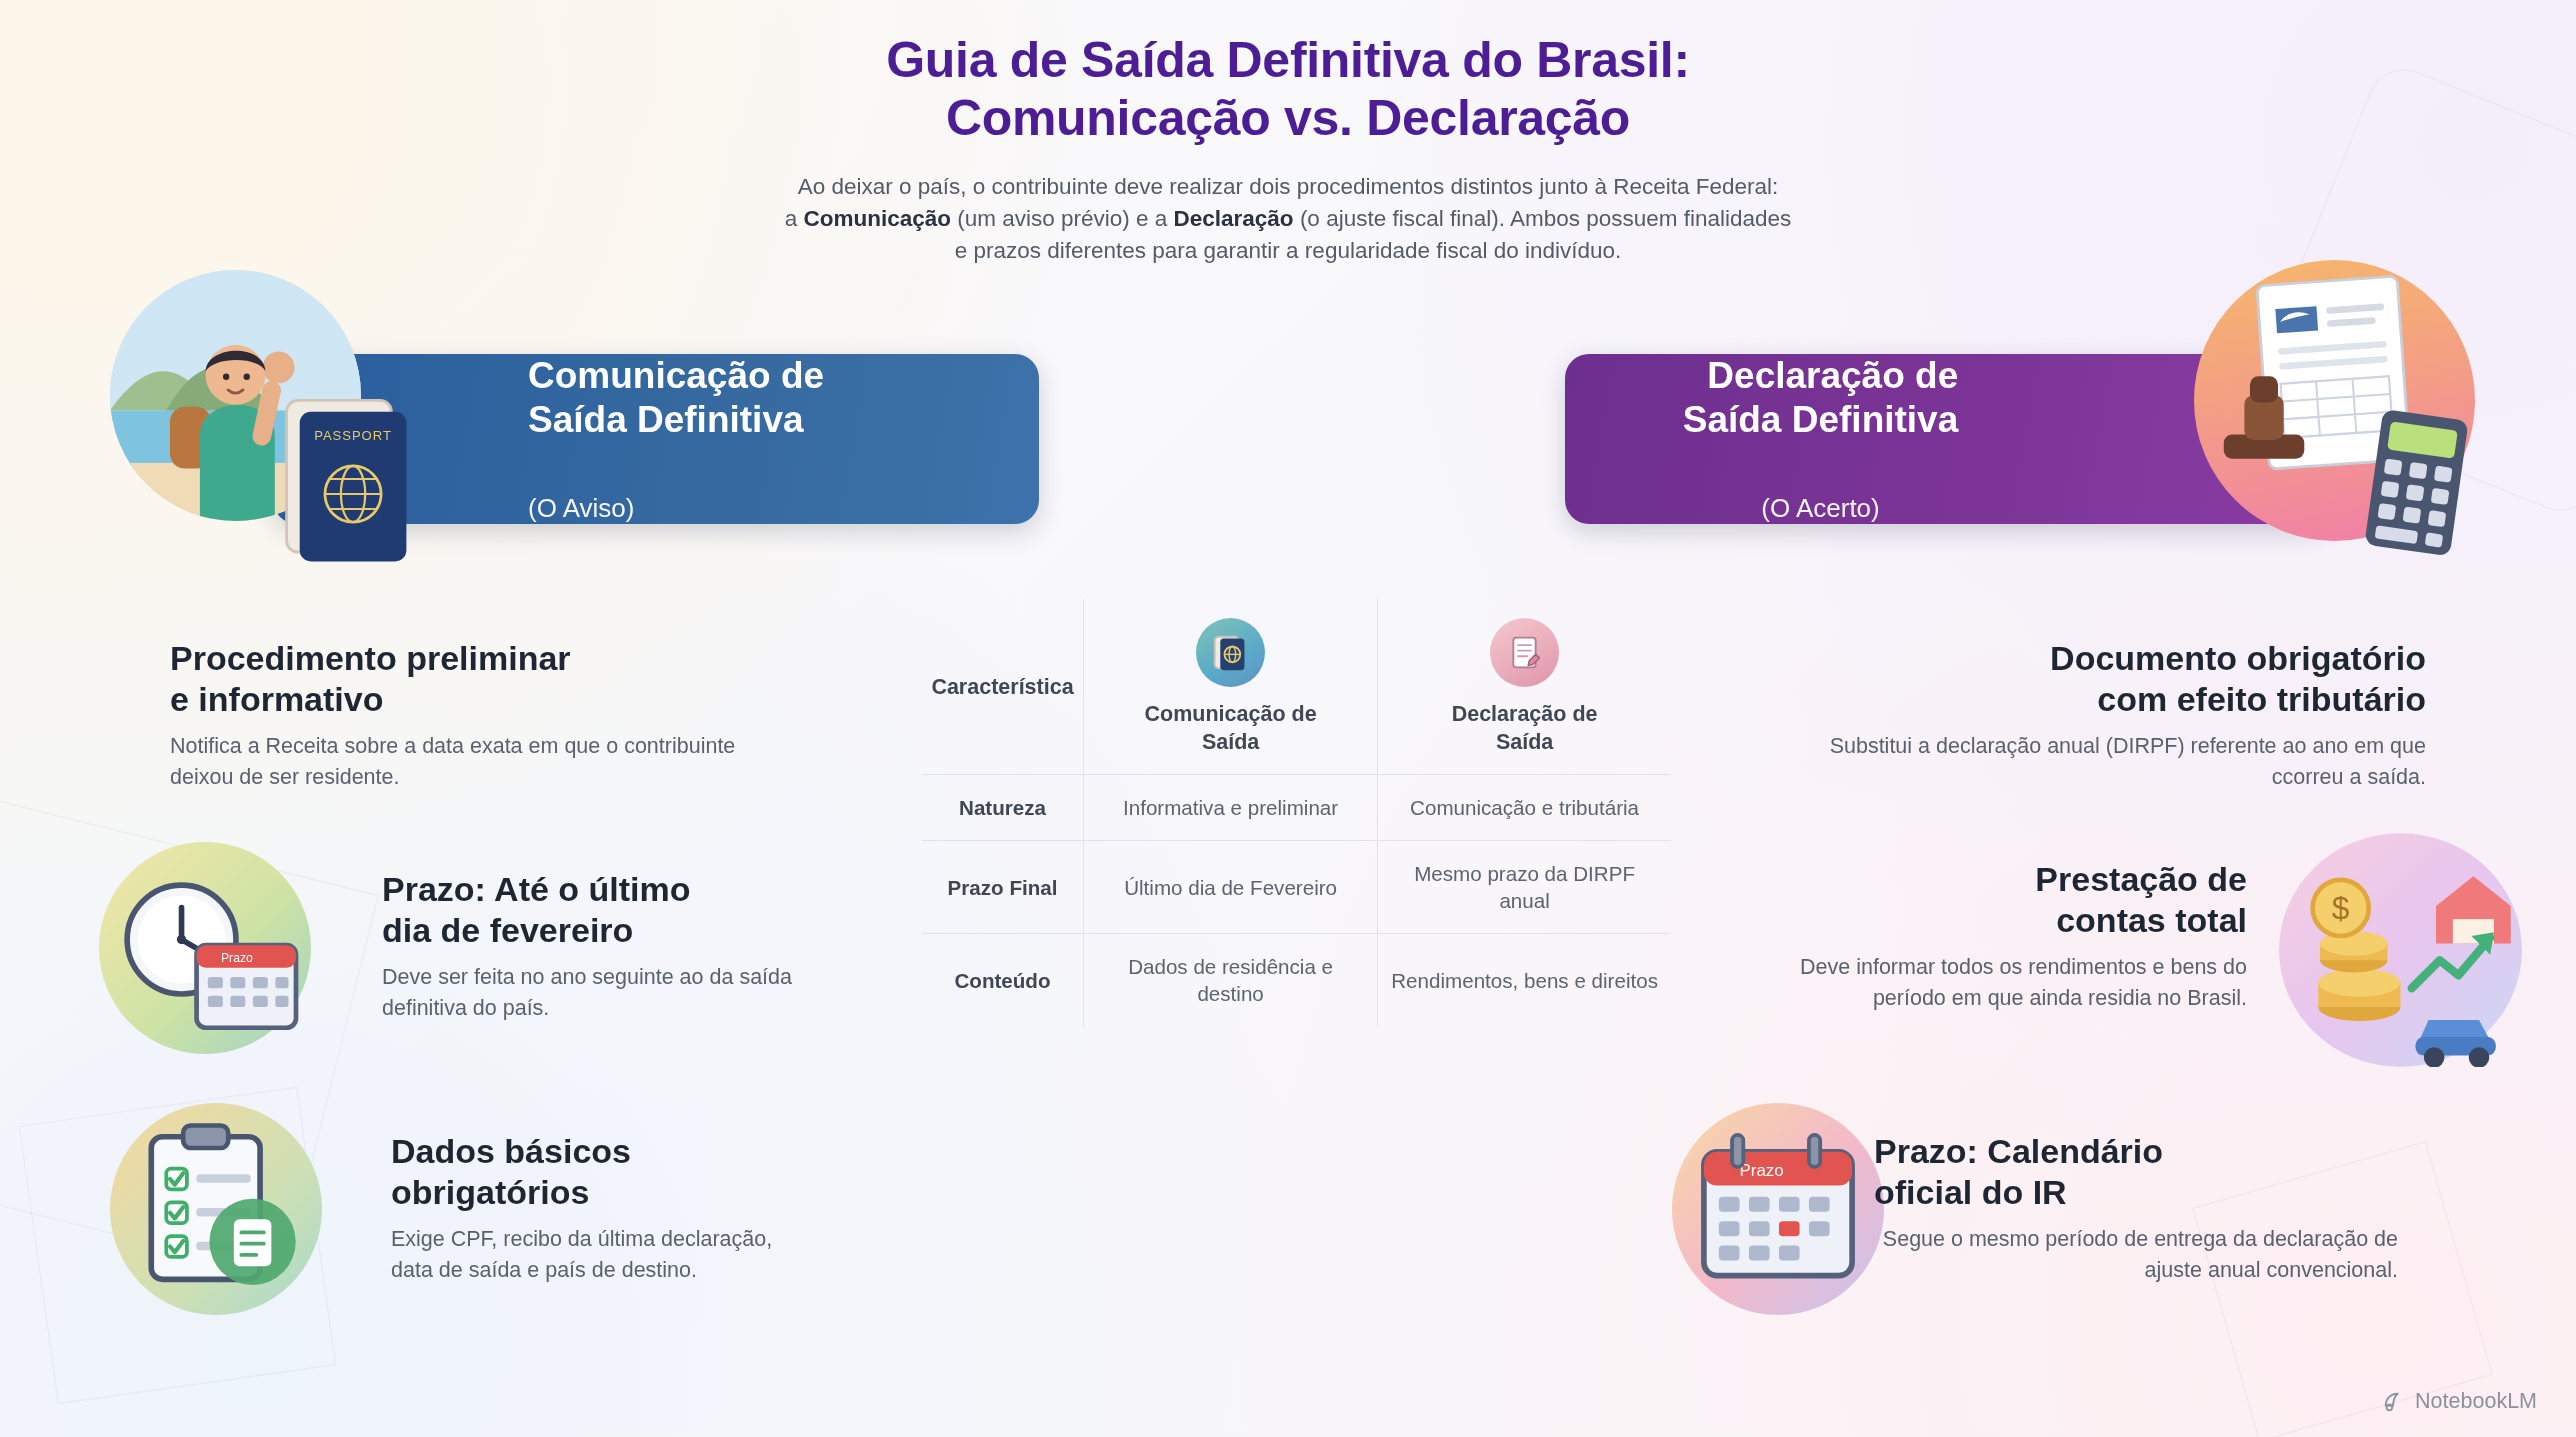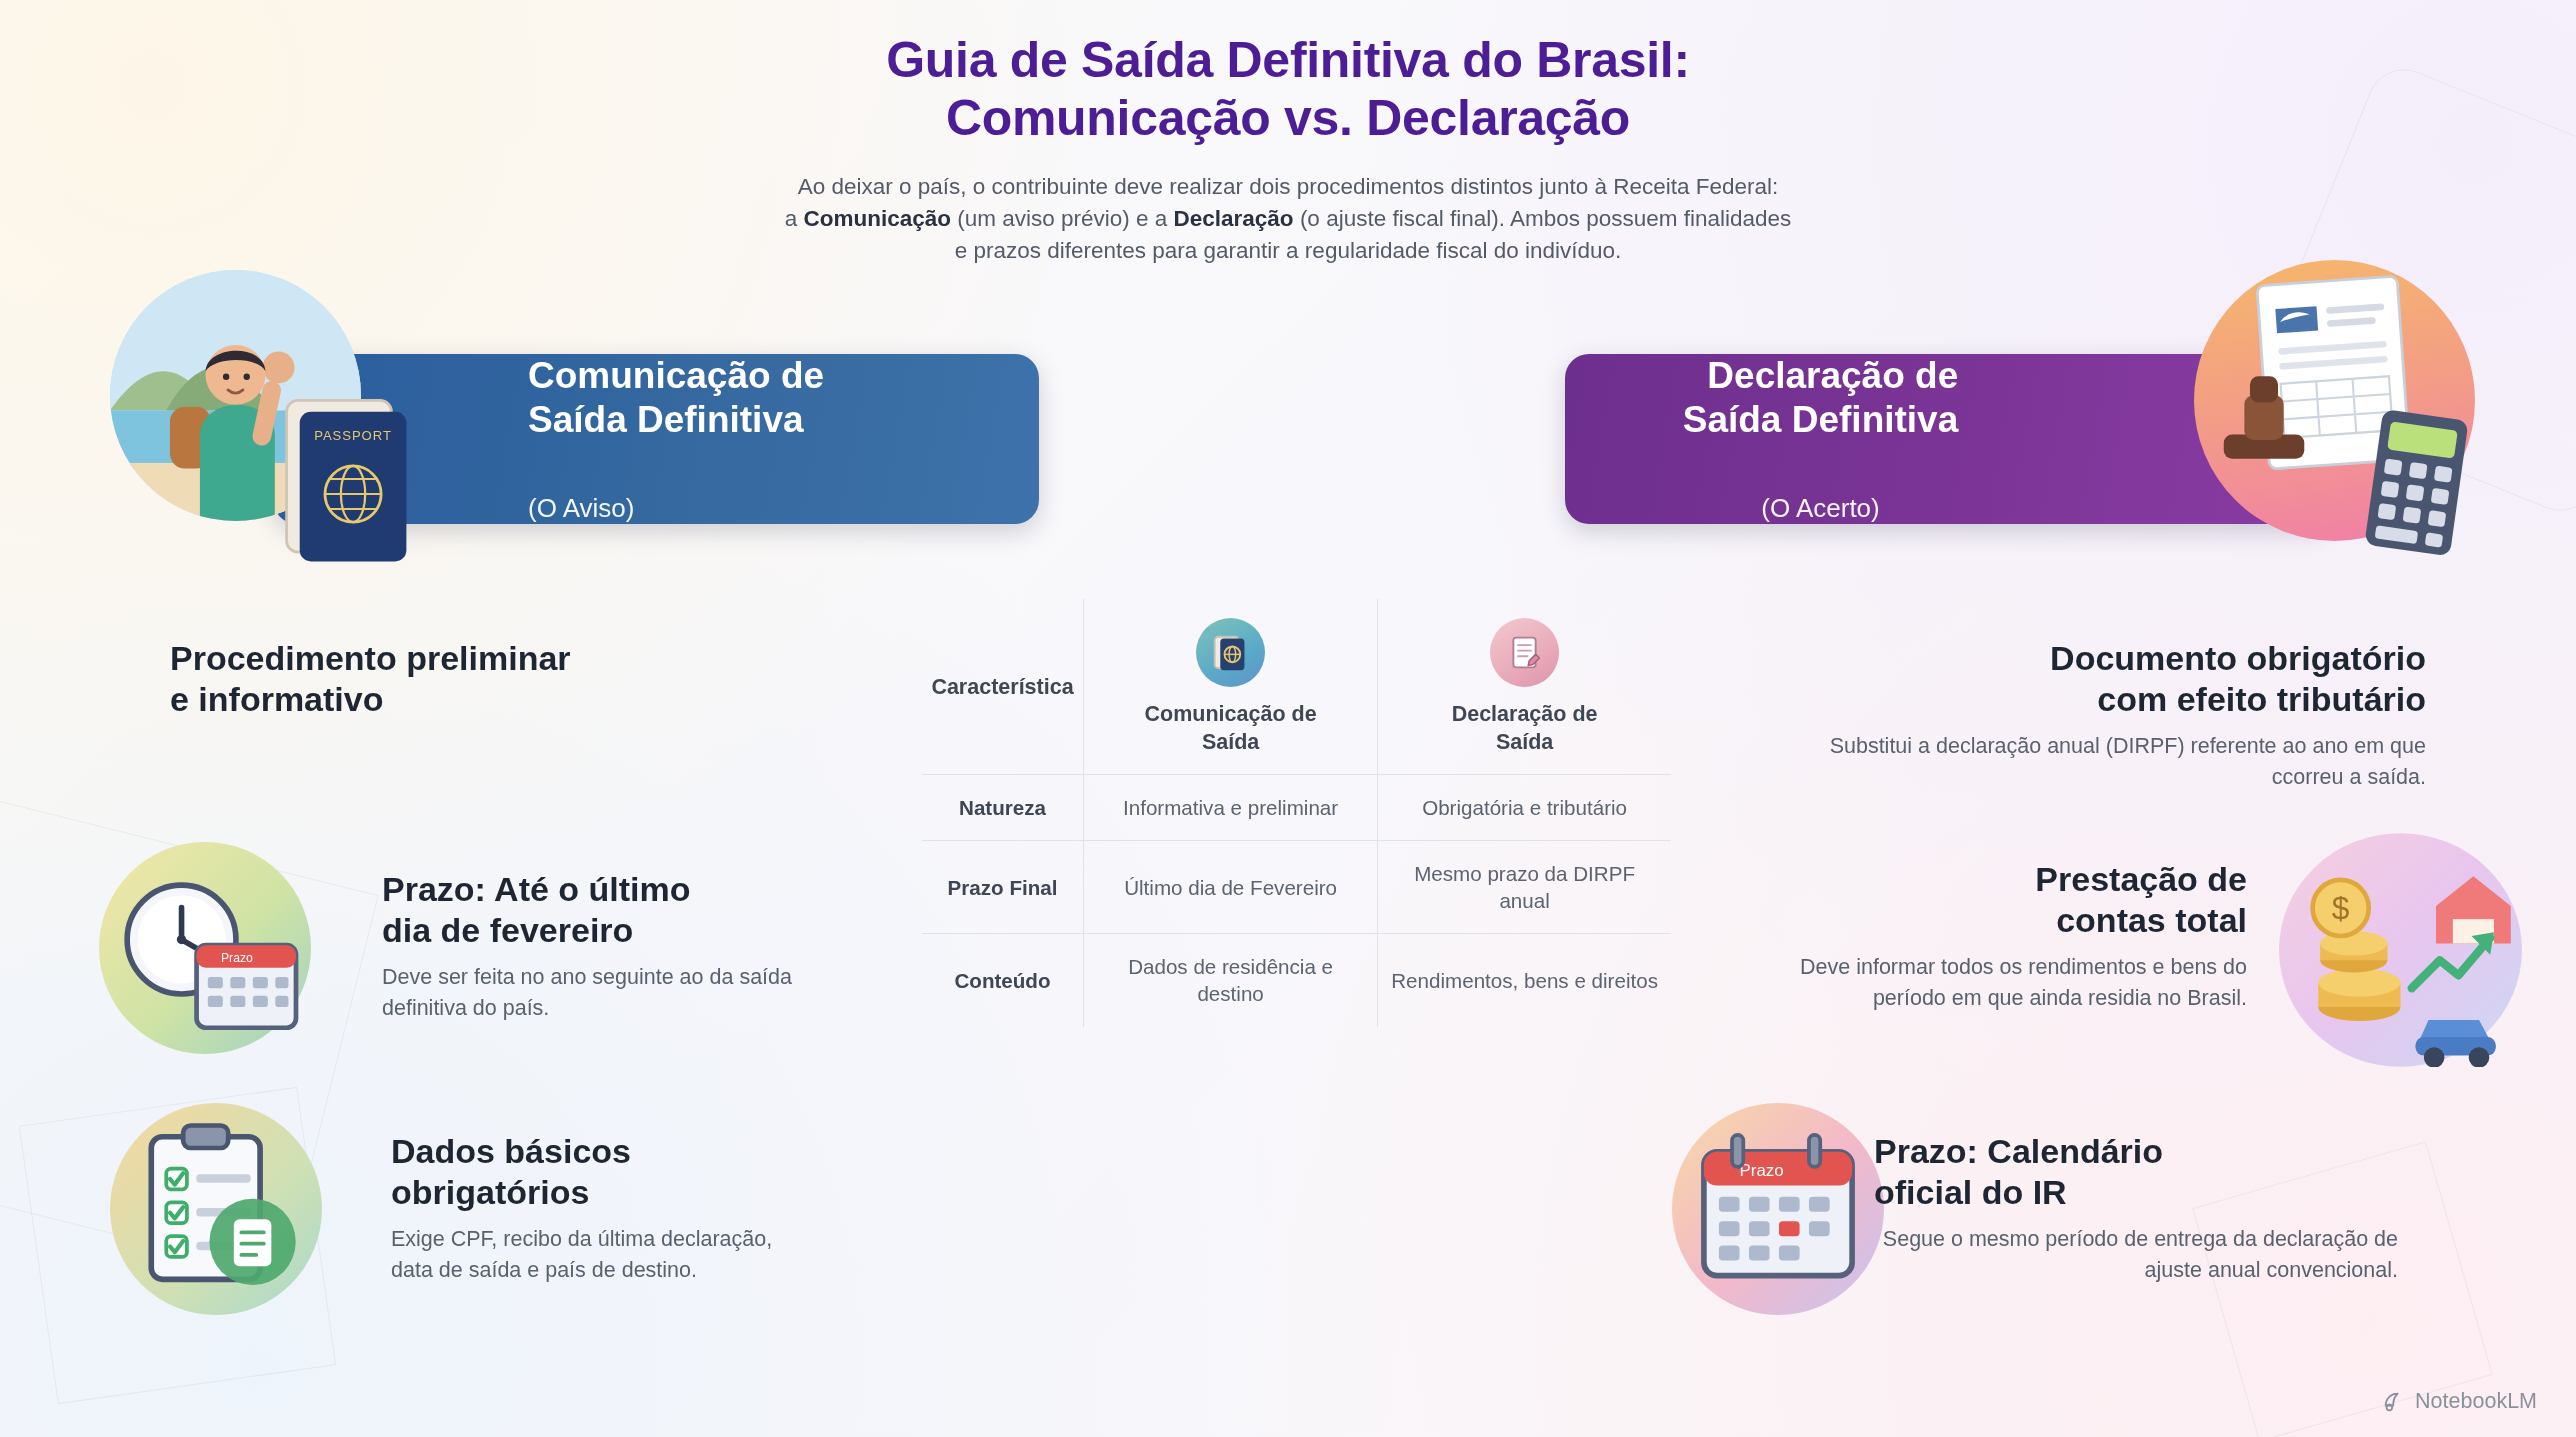--- a/index.html
+++ b/index.html
@@ -228,20 +228,21 @@
         </g>
       </g>
     </g>
   </svg>
 
   <div class="feat left" style="left:170px; top:638px; width:637px;">
     <div class="feat-head">
       <div>Procedimento preliminar</div>
       <div>e informativo</div>
     </div>
+    <div class="feat-body" style="width:599px">Notifica a Receita sobre a data exata em que o contribuinte deixou de ser residente.</div>
   </div>
 
   <div class="icon-circle" style="left:99px; top:842px; width:212px; height:212px;">
     <svg width="212" height="212" viewBox="0 0 226 226" aria-hidden="true">
       <defs>
         <linearGradient id="gLeft2" x1="0" y1="0" x2="1" y2="1">
           <stop offset="0%" stop-color="#f3e7a8"></stop>
             <stop offset="55%" stop-color="#cfe3a5"></stop>
             <stop offset="100%" stop-color="#9fd2c4"></stop>
         </linearGradient>
@@ -438,21 +439,21 @@
             <div>
               <div style="max-width:187px;margin:0 auto">Declaração de Saída</div>
             </div>
           </th>
         </tr>
       </thead>
       <tbody>
         <tr>
           <td class="rowhead">Natureza</td>
           <td class="c1">Informativa e preliminar</td>
-          <td>Obrigatória e tributário</td>
+          <td>Comunicação e tributária</td>
         </tr>
         <tr>
           <td class="rowhead">Prazo Final</td>
           <td class="c1">Último dia de Fevereiro</td>
           <td>Mesmo prazo da DIRPF anual</td>
         </tr>
         <tr>
           <td class="rowhead">Conteúdo</td>
           <td class="c1">Dados de residência e destino</td>
           <td>Rendimentos, bens e direitos</td>

